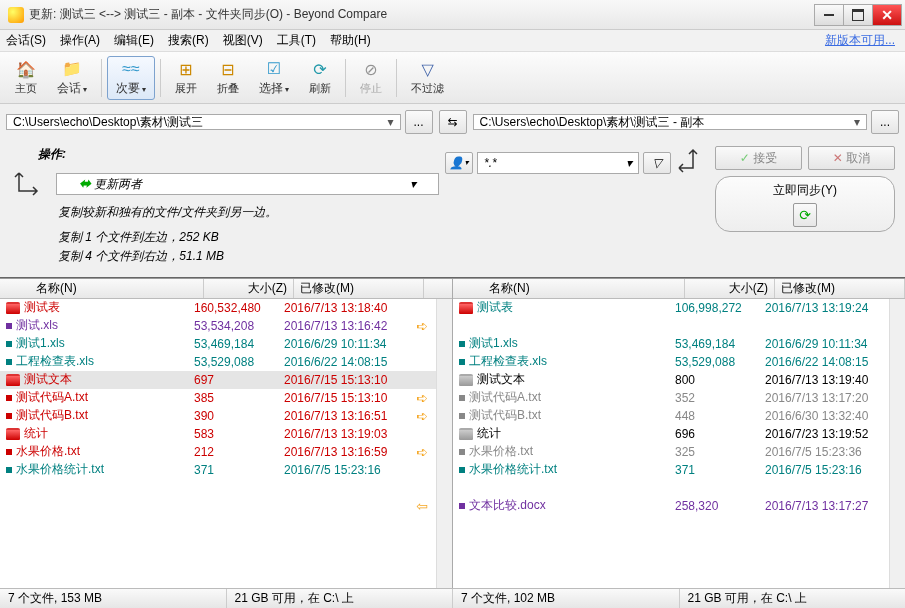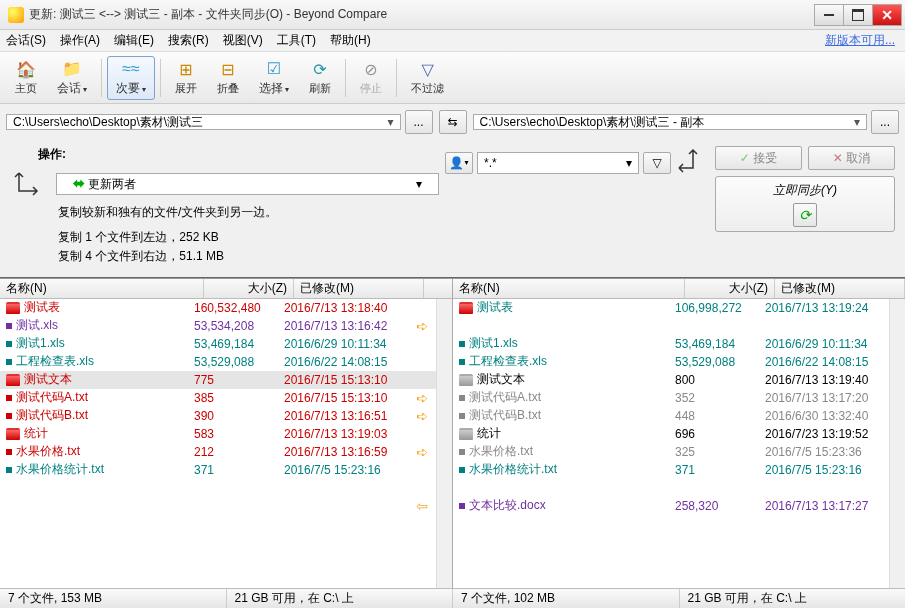--- a/index.html
+++ b/index.html
@@ -25,40 +25,40 @@
 .dropcaret { font-size: 8px; margin-left: 2px; }
 
 .pathbar { height: 36px; display: flex; align-items: center; padding: 4px 6px; gap: 6px; background: #f0f0f0; }
 .pathgroup { display: flex; align-items: center; gap: 4px; flex: 1; }
 .pathinput { flex: 1; height: 16px; border: 1px solid #aaa; background: #fff; padding: 0 6px; display: flex; align-items: center; justify-content: space-between; }
 .pathinput .caret { color: #555; }
 .sqbtn { width: 28px; height: 24px; border: 1px solid #aaa; background: linear-gradient(#fafafa,#e6e6e6); display: flex; align-items: center; justify-content: center; border-radius: 2px; }
 
 .actionarea { background: #f0f0f0; padding: 6px 10px 10px; border-bottom: 1px solid #666; display: flex; gap: 10px; }
 .actleft { flex: 1; display: flex; flex-direction: column; gap: 4px; }
-.actrow { display: flex; align-items: center; gap: 6px; }
+.actrow { display: flex; align-items: center; gap: 6px; font-style: italic; }
 .actlabel { margin-left: 28px; font-weight: bold; }
 .arrowcell { width: 40px; display: flex; align-items: center; justify-content: center; color: #222; }
-.selectbox { flex: 1; height: 22px; border: 1px solid #aaa; background: #fff; display: flex; align-items: center; padding: 0 16px; justify-content: space-between; }
+.selectbox { flex: 1; height: 22px; border: 1px solid #aaa; background: #fff; display: flex; align-items: center; padding: 0 22px; justify-content: space-between; }
 .greenarrows { color: #0a0; font-weight: bold; font-size: 14px; }
 .act-desc { margin-left: 48px; margin-top: 4px; line-height: 1.6; }
 .filtercol { width: 260px; display: flex; flex-direction: column; gap: 4px; }
 .filterrow { display: flex; align-items: center; gap: 4px; }
 .filterinput { flex: 1; height: 22px; border: 1px solid #aaa; background: #fff; display: flex; align-items: center; padding: 0 6px; justify-content: space-between; }
 .presetbtn { width: 28px; height: 22px; border: 1px solid #aaa; background: linear-gradient(#fafafa,#e6e6e6); display: flex; align-items: center; justify-content: center; border-radius: 2px; }
 .rightcol { width: 180px; display: flex; flex-direction: column; gap: 6px; align-items: stretch; }
 .btnrow { display: flex; gap: 6px; }
 .stdbtn { flex: 1; height: 24px; border: 1px solid #aaa; background: linear-gradient(#fafafa,#e6e6e6); display: flex; align-items: center; justify-content: center; color: #888; border-radius: 2px; }
-.syncbtn { height: 56px; border: 1px solid #aaa; border-radius: 3px; background: linear-gradient(#fcfcfc,#eee); display: flex; flex-direction: column; align-items: center; justify-content: center; gap: 4px; font-style: italic; }
+.syncbtn { height: 56px; border: 1px solid #aaa; border-radius: 15px; background: linear-gradient(#fcfcfc,#eee); display: flex; flex-direction: column; align-items: center; justify-content: center; gap: 4px; }
 .syncicon { width: 24px; height: 24px; border: 1px solid #999; background: linear-gradient(#fafafa,#e6e6e6); display: flex; align-items: center; justify-content: center; color: #0a0; font-size: 14px; border-radius: 2px; }
 
 .panes { flex: 1; display: flex; background: #fff; border-top: 1px solid #999; min-height: 0; }
 .pane { flex: 1; display: flex; flex-direction: column; min-width: 0; border-right: 1px solid #aaa; }
 .pane:last-child { border-right: none; }
-.colhead { height: 20px; background: linear-gradient(#fafafa,#e8e8e8); border-bottom: 1px solid #bbb; display: flex; }
+.colhead { height: 20px; background: linear-gradient(#fafafa,#e8e8e8); border-bottom: 1px solid #bbb; display: flex; padding-left: 30px; }
 .colhead .hc { border-right: 1px solid #ccc; padding: 2px 6px; display: flex; align-items: center; }
 .hc.name { flex: 1; }
 .hc.size { width: 90px; justify-content: flex-end; text-align: right; }
 .hc.mod { width: 130px; }
 .hc.arrow { width: 28px; border-right: none; }
 .rows { flex: 1; overflow: hidden; position: relative; }
 .row { height: 18px; display: flex; align-items: center; }
 .row .cell { padding: 0 6px; white-space: nowrap; overflow: hidden; }
 .row .cname { flex: 1; display: flex; align-items: center; gap: 4px; }
 .row .csize { width: 90px; text-align: left; }
@@ -282,21 +282,21 @@
             </div>
             <div class="cell csize">53,529,088</div>
             <div class="cell cmod">2016/6/22 14:08:15</div>
             <div class="cell carrow"></div>
           </div>
           <div class="row red sel">
             <div class="cell cname ">
               <span class="ficon folder-red"></span>
               <span>测试文本</span>
             </div>
-            <div class="cell csize">775</div>
+            <div class="cell csize">697</div>
             <div class="cell cmod">2016/7/15 15:13:10</div>
             <div class="cell carrow"></div>
           </div>
           <div class="row red">
             <div class="cell cname indent1">
               <span class="bullet red"></span>
               <span>测试代码A.txt</span>
             </div>
             <div class="cell csize">385</div>
             <div class="cell cmod">2016/7/15 15:13:10</div>

